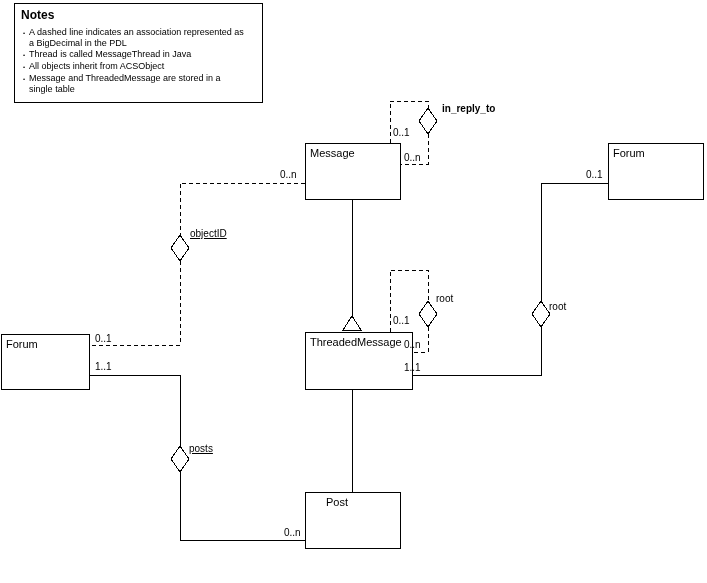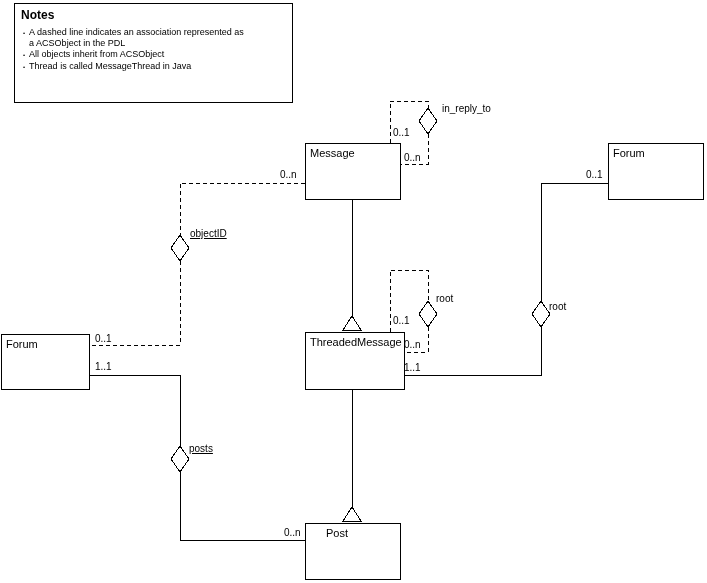--- a/index.html
+++ b/index.html
@@ -5,21 +5,21 @@
   * { margin:0; padding:0; box-sizing:border-box; }
   html,body { background:#ffffff; font-family:"Liberation Sans", sans-serif; color:#000; }
   .canvas { position:relative; width:707px; height:583px; background:#fff; overflow:hidden; }
   .wires { position:absolute; left:0; top:0; shape-rendering:crispEdges; }
   .s  { stroke:#000; stroke-width:1; fill:none; }
   .d  { stroke:#000; stroke-width:1; fill:none; stroke-dasharray:4 3; }
   .dm { stroke:#000; stroke-width:1; fill:#fff; }
   .tri{ stroke:#000; stroke-width:1; fill:#fff; }
   .entity { position:absolute; border:1px solid #000; background:#fff; padding:3px 4px; font-size:11px; }
   .lbl { position:absolute; font-size:10px; white-space:nowrap; background:transparent; }
-  .notes { position:absolute; left:14px; top:3px; width:279px; height:100px; border:1px solid #000; background:#fff; padding:4px 6px; }
+  .notes { position:absolute; left:14px; top:3px; width:249px; height:100px; border:1px solid #000; background:#fff; padding:4px 6px; }
   .notes-title { font-size:12px; font-weight:bold; margin-bottom:5px; }
   .note-item { display:flex; font-size:9px; line-height:11px; }
   .bullet { font-size:6px; line-height:11px; margin:1px 4px 0 2px; }
   .note-text { max-width:215px; }
 </style>
 </head>
 <body>
 
 <div class="canvas">
 
@@ -56,51 +56,55 @@
       <path class="s" d="M90,375 L180,375 L180,446"></path>
       <path class="s" d="M180,472 L180,540 L305,540"></path>
       <polygon class="dm" points="180,446 189,459 180,472 171,459"></polygon>
     </g>
   </svg>
 
   <div class="notes">
     <div class="notes-title">Notes</div>
     <div class="note-item">
       <span class="bullet">•</span>
-      <span class="note-text">A dashed line indicates an association represented as a ACSObject in the PDL</span>
+      <span class="note-text">A dashed line indicates an association represented as a BigDecimal in the PDL</span>
+    </div>
+    <div class="note-item">
+      <span class="bullet">•</span>
+      <span class="note-text">Thread is called MessageThread in Java</span>
     </div>
     <div class="note-item">
       <span class="bullet">•</span>
       <span class="note-text">All objects inherit from ACSObject</span>
     </div>
     <div class="note-item">
       <span class="bullet">•</span>
-      <span class="note-text">Thread is called MessageThread in Java</span>
+      <span class="note-text">Message and ThreadedMessage are stored in a single table</span>
     </div>
   </div>
 
   <div class="entity" style="left:305px; top:143px; width:96px; height:57px;">
     <span>Message</span>
   </div>
   <div class="entity" style="left:608px; top:143px; width:96px; height:57px;">
     <span>Forum</span>
   </div>
   <div class="entity" style="left:1px; top:334px; width:89px; height:56px;">
     <span>Forum</span>
   </div>
-  <div class="entity" style="left:305px; top:332px; width:100px; height:58px;">
+  <div class="entity" style="left:305px; top:332px; width:108px; height:58px;">
     <span>ThreadedMessage</span>
   </div>
-  <div class="entity" style="left:305px; top:523px; width:96px; height:57px;padding-left:20px;">
+  <div class="entity" style="left:305px; top:492px; width:96px; height:57px;padding-left:20px;">
     <span>Post</span>
   </div>
 
   <span class="lbl" style="left:393px; top:127px;">0..1</span>
   <span class="lbl" style="left:404px; top:152px;">0..n</span>
-  <span class="lbl" style="left:442px; top:103px;">in_reply_to</span>
+  <span class="lbl" style="left:442px; top:103px;font-weight:bold;">in_reply_to</span>
 
   <span class="lbl" style="left:280px; top:169px;">0..n</span>
   <span class="lbl" style="left:190px; top:228px;text-decoration:underline;">objectID</span>
   <span class="lbl" style="left:95px; top:333px;">0..1</span>
 
   <span class="lbl" style="left:393px; top:315px;">0..1</span>
   <span class="lbl" style="left:404px; top:339px;">0..n</span>
   <span class="lbl" style="left:436px; top:293px;">root</span>
 
   <span class="lbl" style="left:586px; top:169px;">0..1</span>

